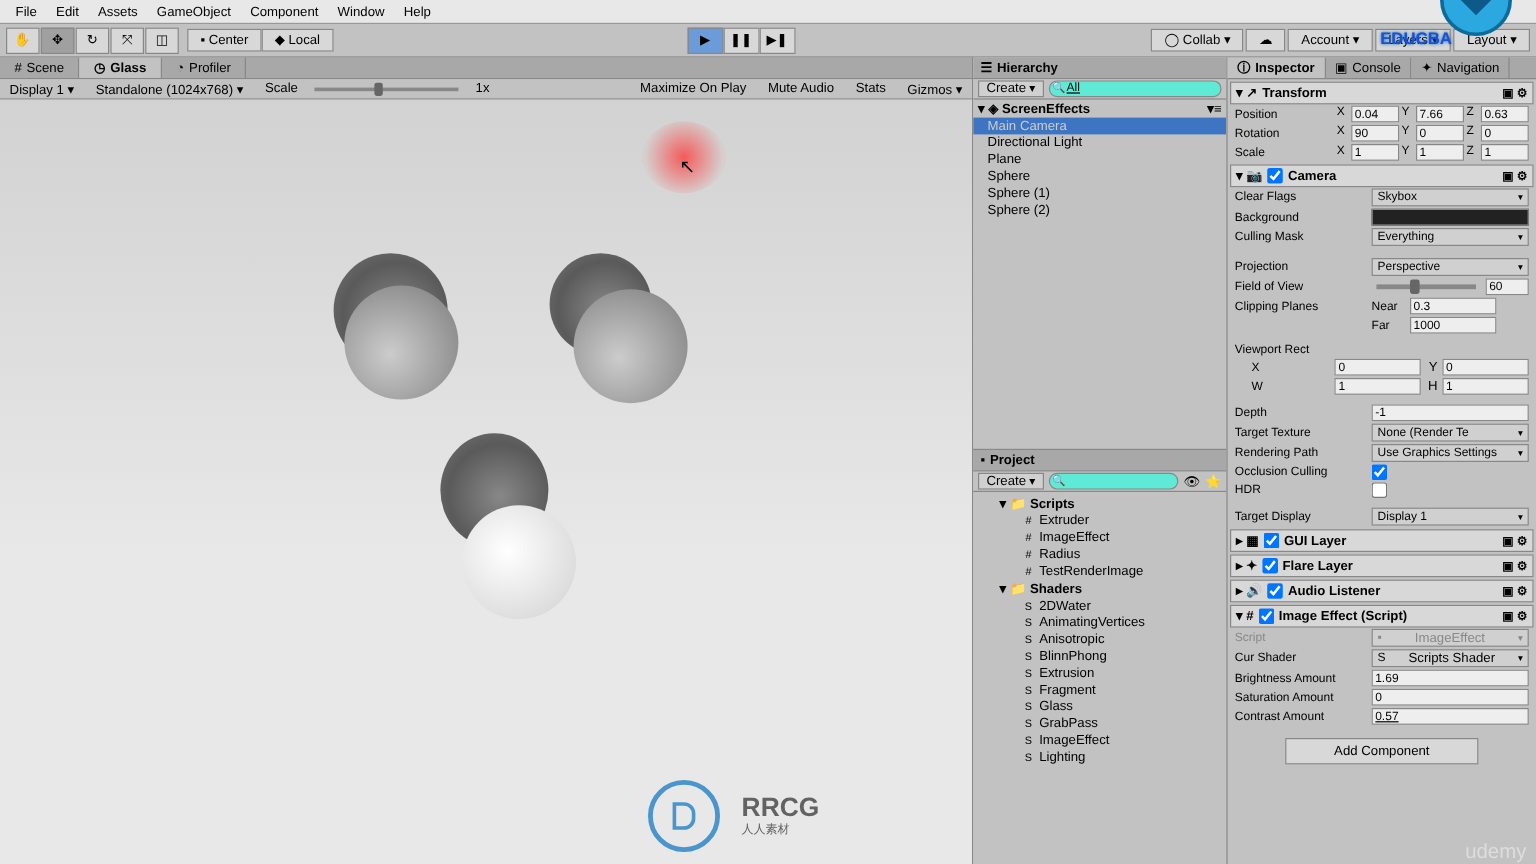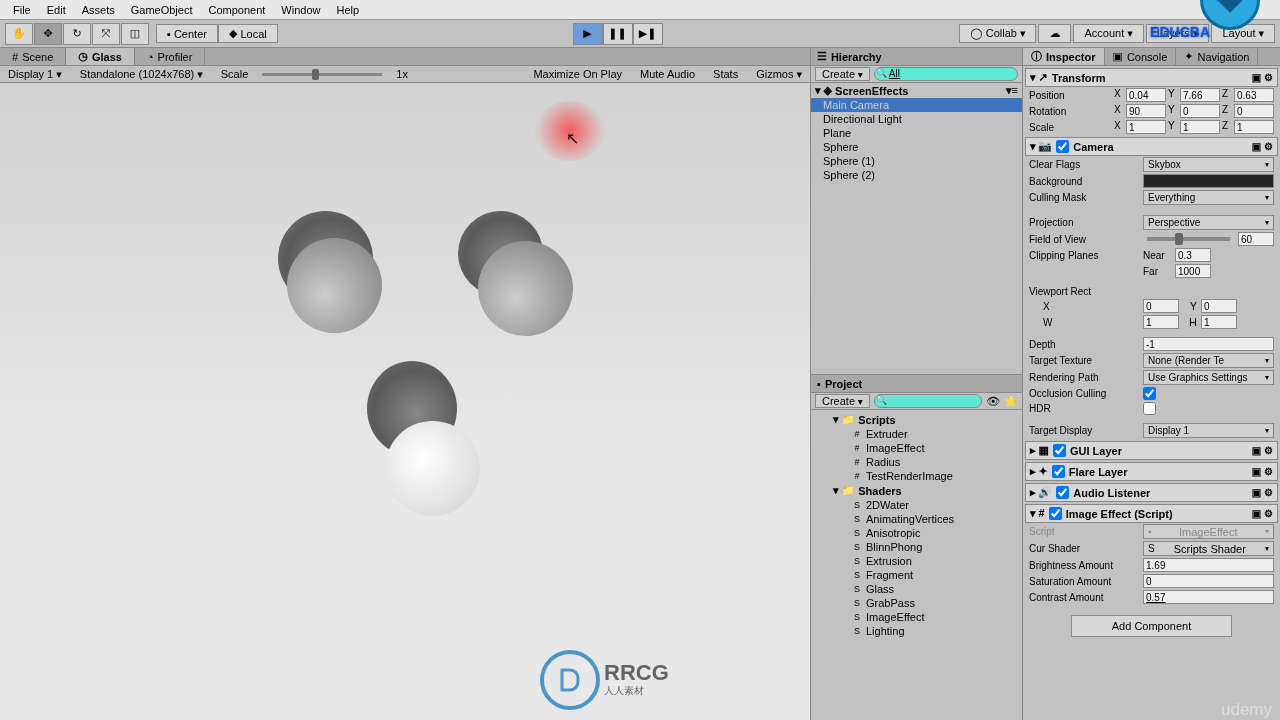--- a/index.html
+++ b/index.html
@@ -31,21 +31,21 @@
 .sphere.s1s { width: 95px; height: 95px; left: 278px; top: 128px; background: radial-gradient(circle at 55% 55%, #888, #5a5a5a 60%, #777); }
 .sphere.s1 { width: 95px; height: 95px; left: 287px; top: 155px; background: radial-gradient(circle at 40% 60%, #ccc, #7a7a7a); }
 .sphere.s2s { width: 85px; height: 85px; left: 458px; top: 128px; background: radial-gradient(circle at 55% 55%, #888, #5a5a5a 60%, #777); }
 .sphere.s2 { width: 95px; height: 95px; left: 478px; top: 158px; background: radial-gradient(circle at 40% 60%, #ccc, #7a7a7a); }
 .sphere.s3s { width: 90px; height: 95px; left: 367px; top: 278px; background: radial-gradient(circle at 55% 55%, #888, #5a5a5a 60%, #777); }
 .sphere.s3 { width: 95px; height: 95px; left: 385px; top: 338px; background: radial-gradient(circle at 40% 40%, #fff, #d0d0d0); }
 .red-highlight { position: absolute; width: 70px; height: 60px; left: 535px; top: 18px; border-radius: 50%; background: radial-gradient(circle, rgba(255,50,50,0.75), rgba(255,80,80,0.05) 70%); }
 .cursor { position: absolute; left: 566px; top: 46px; font-size: 16px; color: #000; }
 
 .logo-badge { position: absolute; right: 20px; top: -30px; width: 60px; height: 60px; border-radius: 50%; background: #2ba8e0; border: 3px solid #0d6b9a; display:flex; align-items:center; justify-content:center; }
-.wm { position: absolute; bottom: 10px; left: 540px; display:flex; align-items:center; gap:4px; opacity:0.9; }
+.wm { position: absolute; bottom: 10px; left: 540px; display:flex; align-items:center; gap:18px; opacity:0.9; }
 .wm-circle{ width:60px; height:60px; border-radius:50%; border:4px solid #3a8dc8; display:flex; align-items:center; justify-content:center; }
 .wm-text{ color:#555; font-size:22px; font-weight:bold; line-height:1; }
 .wm-sub{ color:#555; font-size:10px; }
 
 .mid-col { width: 212px; display: flex; flex-direction: column; border-left: 1px solid #888; }
 .panel-head { height: 18px; background: #a8a8a8; border-bottom: 1px solid #888; display: flex; align-items: center; padding: 0 6px; gap:4px; font-weight:bold; }
 .panel-sub { height: 17px; background: #c2c2c2; border-bottom: 1px solid #888; display: flex; align-items: center; padding: 0 4px; gap: 4px; }
 .create-btn { padding: 0 6px; background:#d0d0d0; border:1px solid #888; font-size:10px; }
 .search-box { flex:1; height:14px; background:#5eead4; border:1px solid #888; border-radius:8px; padding:0 14px; font-size:10px; position:relative;text-decoration:underline; }
 .search-box::before{ content:"🔍"; position:absolute; left:2px; top:0; font-size:9px; }
@@ -71,21 +71,21 @@
 .comp-head { background:#d8d8d8; border:1px solid #888; padding:2px 4px; display:flex; align-items:center; gap:4px; font-weight:bold; margin-top:2px; }
 .comp-head .gear { margin-left:auto; font-size:10px; }
 .prop-row { display:flex; align-items:center; padding:1px 4px; gap:4px; }
 .prop-label { width: 110px; font-size:10px; }
 .prop-label.indent { padding-left:14px; width:110px; }
 .xyz { display:flex; gap:2px; flex:1; }
 .xyz span.l { width:10px; font-size:10px; }
 .xyz input { width:40px; height:14px; border:1px solid #888; background:#eee; font-size:10px; padding:0 2px; }
 .drop { flex:1; height:15px; background:#d0d0d0; border:1px solid #888; font-size:10px; padding:0 4px; display:flex; align-items:center; justify-content:space-between; }
 .drop::after{ content:"▾"; font-size:8px; }
-.num-field { width:36px; height:14px; border:1px solid #888; background:#eee; font-size:10px; padding:0 2px; }
+.num-field { width:72px; height:14px; border:1px solid #888; background:#eee; font-size:10px; padding:0 2px; }
 .slider { flex:1; height:4px; background:#888; position:relative; margin:0 4px; }
 .slider .thumb { position:absolute; width:8px; height:12px; background:#666; top:-4px; border-radius:2px; }
 .color-swatch { flex:1; height:14px; background:#222; border:1px solid #888; }
 .chk { width:13px; height:13px; }
 .add-comp { margin:10px auto; padding:4px 40px; background:#d8d8d8; border:1px solid #888; display:block; }
 
 .footer { position: fixed; bottom: 0; right: 8px; color: #ddd; font-size: 17px; }
 .educba { position:absolute; top:24px; right:70px; color:#1d4ed8; font-weight:bold; font-size:14px; text-shadow:0 0 3px #06a; }
 </style>
 </head>

